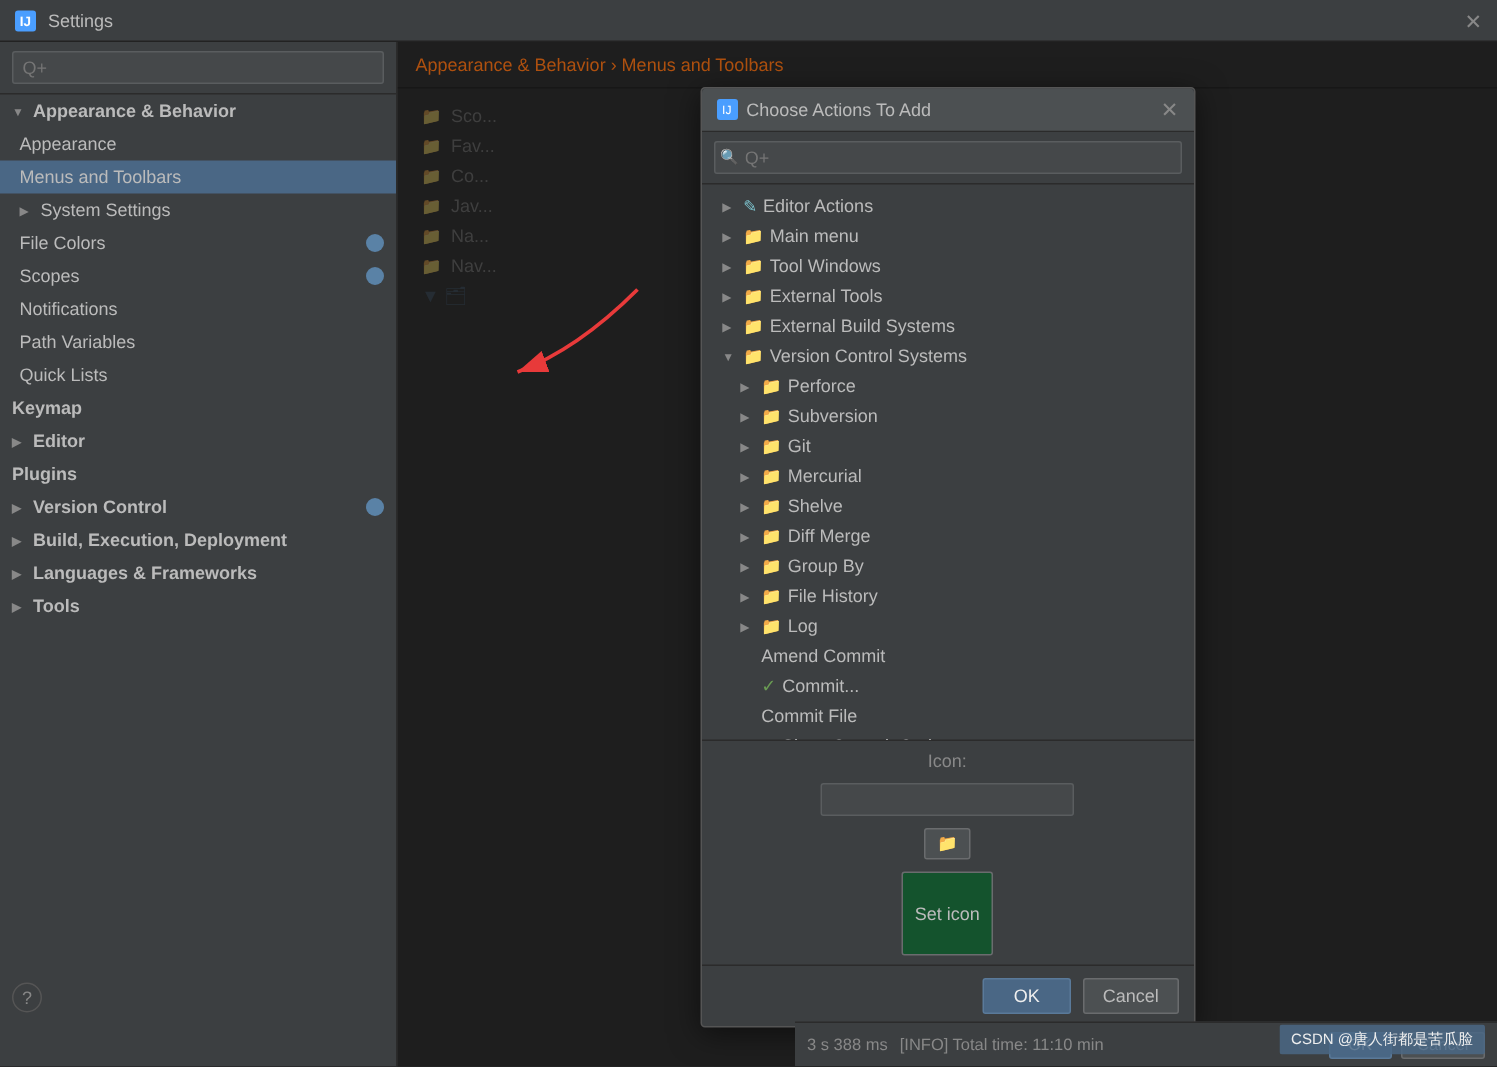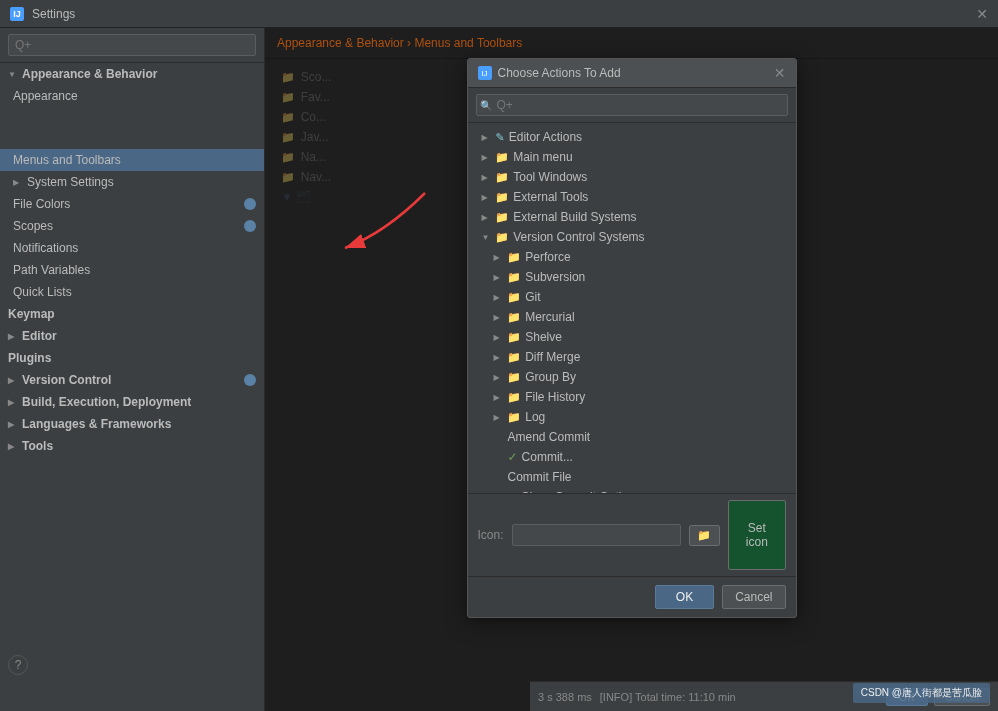--- a/index.html
+++ b/index.html
@@ -76,21 +76,21 @@
       outline: none;
     }
 
     .sidebar-item {
       padding: 4px 8px 4px 12px;
       cursor: pointer;
       display: flex;
       align-items: center;
       gap: 4px;
     }
-    .sidebar-item.selected { background: #4a6785; margin-top: 42px; }
+    .sidebar-item.selected { background: #4a6785; }
     .sidebar-item.group-header {
       font-weight: bold;
       color: #bbbbbb;
       padding-left: 8px;
     }
     .sidebar-item .arrow {
       font-size: 8px;
       color: #888;
       width: 10px;
       display: inline-block;
@@ -253,20 +253,21 @@
     }
 
     .modal-footer-icon {
       padding: 6px 10px;
       border-top: 1px solid #2b2b2b;
       display: flex;
       align-items: center;
       gap: 8px;
       font-size: 12px;
       color: #888;
+      flex-direction: column;
     }
     .modal-footer-icon .icon-label { color: #888; }
     .icon-path-input {
       flex: 1;
       background: #45484a;
       border: 1px solid #5a5d5f;
       color: #bbbbbb;
       padding: 3px 6px;
       font-size: 12px;
       border-radius: 2px;

